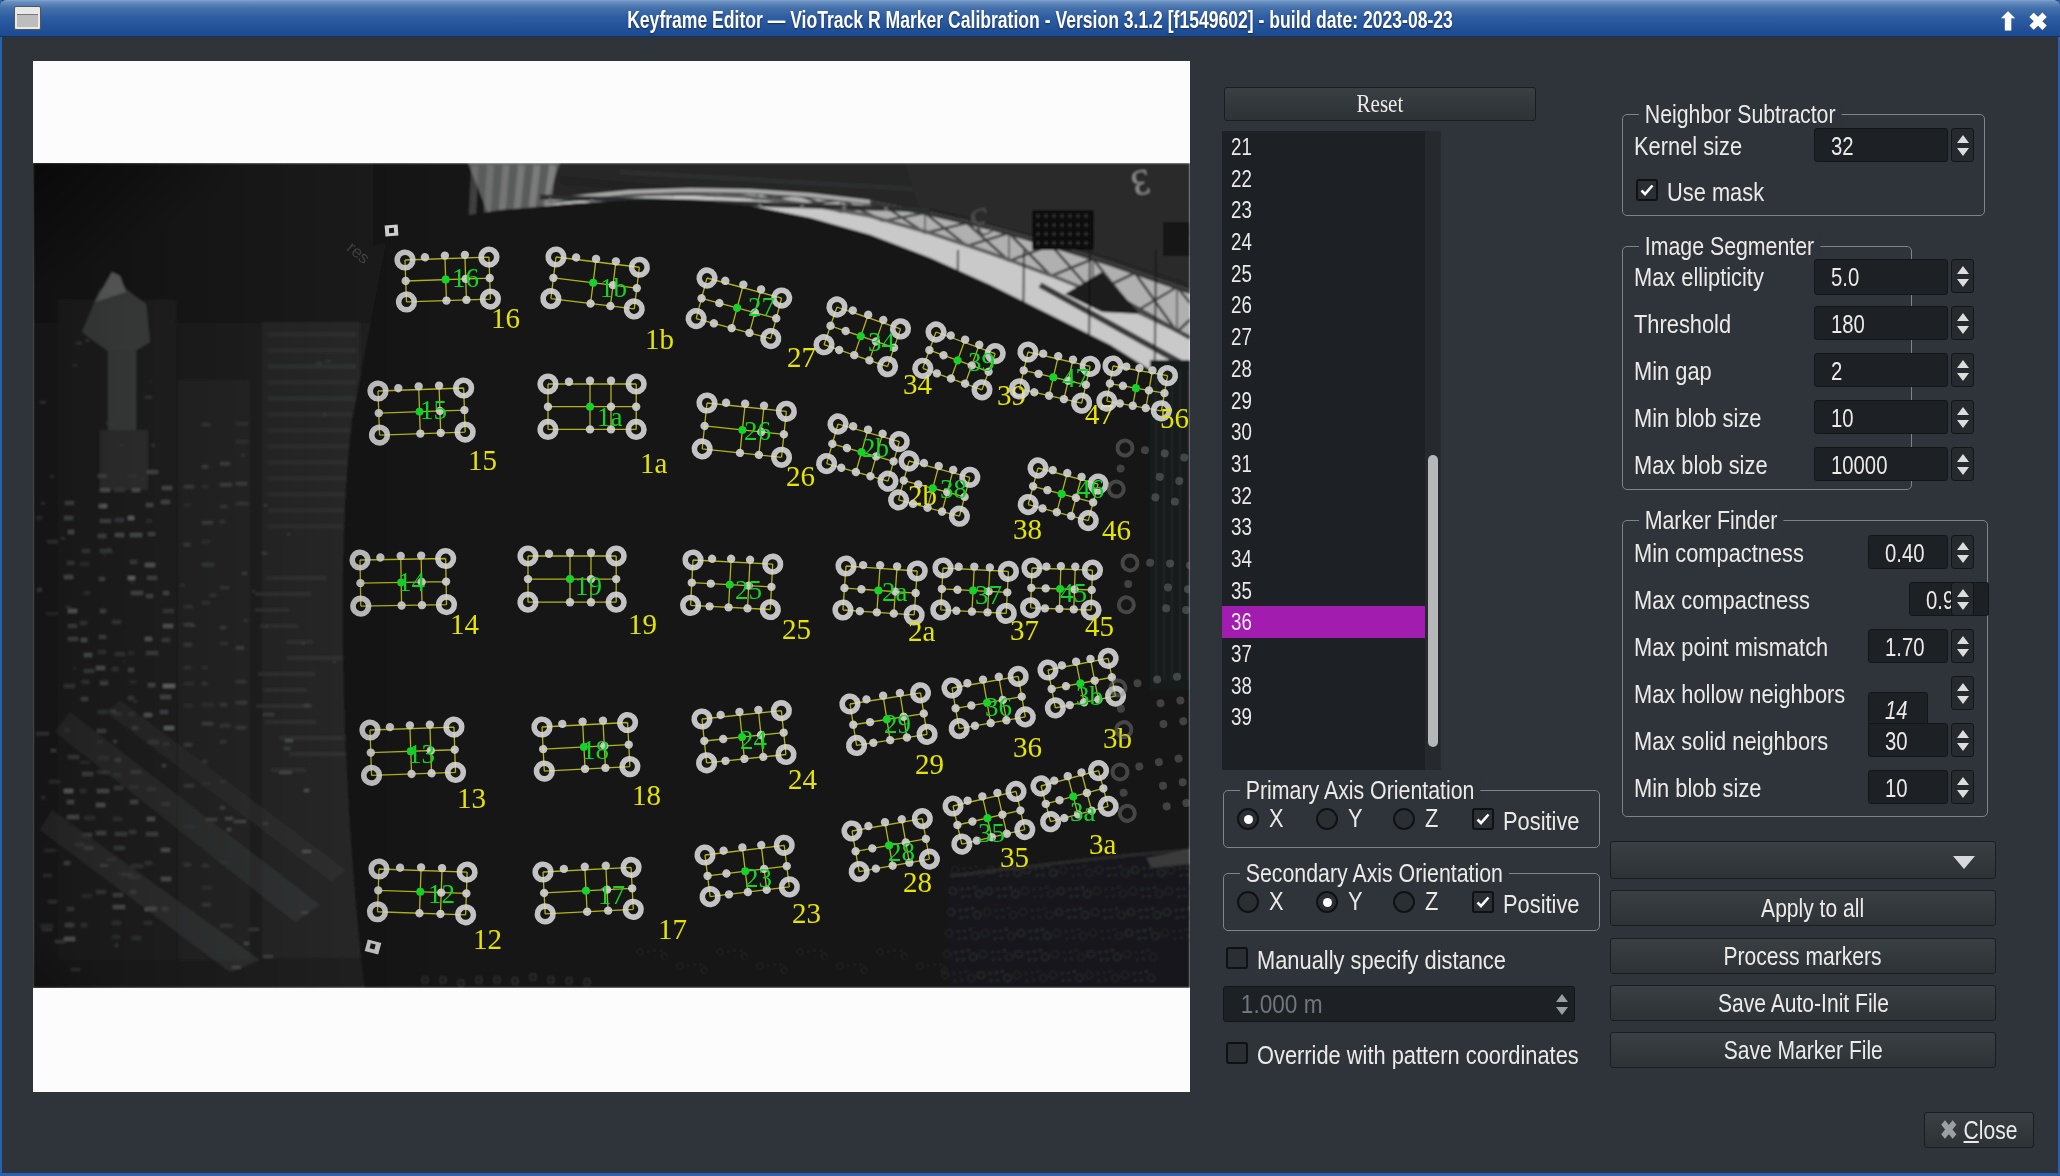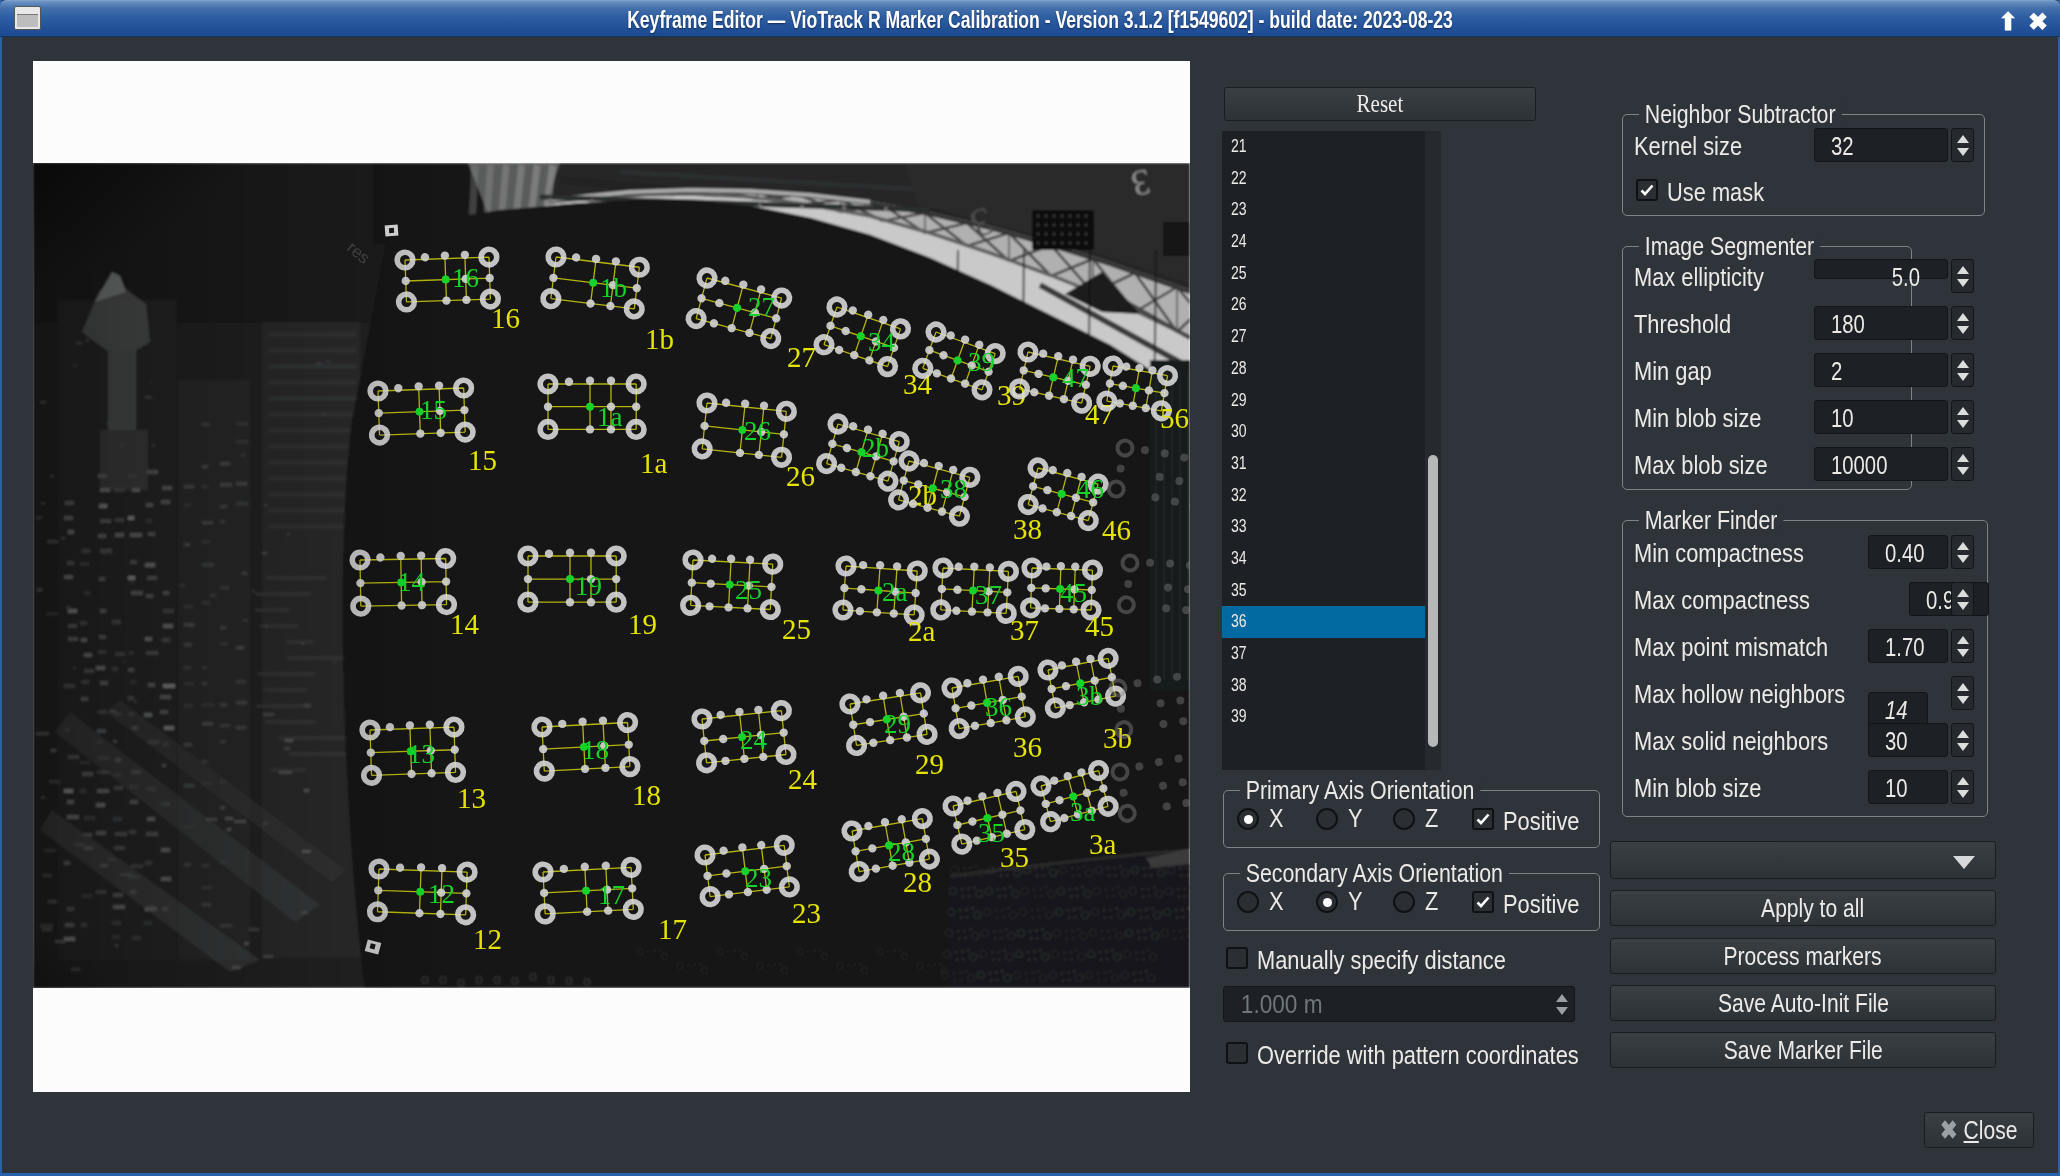--- a/index.html
+++ b/index.html
@@ -10,22 +10,22 @@
  border-bottom:1px solid #16335f;}
 .title {position:absolute;width:100%;left:10px;text-align:center;top:6px;font-weight:bold;font-size:24px;color:#fff;
  text-shadow:0 1px 2px rgba(0,0,20,.5);}
 .wicon {position:absolute;left:14px;top:6px;width:27px;height:24px;background:#e8e8e8;border:1px solid #555;border-radius:2px;}
 .wicon::after {content:"";position:absolute;left:2px;top:7px;right:2px;bottom:2px;background:#bdbdbd;border-top:1px solid #777;}
 .tbtn {position:absolute;top:8px;color:#fff;font-weight:bold;font-size:24px;}
 .viewport {position:absolute;left:33px;top:61px;width:1157px;height:1031px;background:#fdfdfd;}
 .btn {position:absolute;background:linear-gradient(#3a3f44,#2d3237);border:1px solid #1a1d20;border-radius:3px;
  text-align:center;color:#ecebe9;}
 .list {position:absolute;left:1222px;top:131px;width:219px;height:639px;background:#1d2024;}
-.li {height:31.7px;padding-left:9px;line-height:31.7px;font-size:18px;}
-.li.sel {background:#0369a1;}
+.li {height:31.7px;padding-left:9px;line-height:31.7px;font-size:24px;}
+.li.sel {background:#a21caf;}
 .sbgroove {position:absolute;left:1425px;top:131px;width:16px;height:639px;background:#26292d;}
 .sbthumb {position:absolute;left:1428px;top:455px;width:10px;height:292px;background:#b5b7b9;border-radius:5px;}
 .group {position:absolute;border:1px solid #7e8387;border-radius:5px;}
 .gtitle {position:absolute;top:-16px;left:16px;background:#2f343a;padding:0 7px;font-size:26px;white-space:nowrap;transform:scaleX(0.82);transform-origin:0 50%;}
 .lbl {position:absolute;font-size:26px;white-space:nowrap;transform:scaleX(0.84);transform-origin:0 50%;}
 .field {position:absolute;background:#1d2024;border:1px solid #131619;border-radius:3px;}
 .field span {display:block;padding:1px 0 0 9px;font-size:26px;line-height:31px;}
 .field.dis span {color:#6f767c;}
 .spinbtn {position:absolute;width:23px;background:#26292d;border:1px solid #131619;border-radius:3px;
  display:flex;flex-direction:column;justify-content:center;align-items:center;gap:5px;}
@@ -1710,21 +1710,21 @@
     <svg width="16" height="16" viewBox="0 0 16 16">
       <path d="M2.5 8.5 L6 12 L13.5 3.5" stroke="#fcfcfc" stroke-width="2.6" fill="none"></path>
     </svg>
   </div>
 <div class="lbl" style="left:1667px;top:177px;">Use mask</div>
 
 <div class="group" style="left:1622px;top:246px;width:290px;height:244px;">
  <div class="gtitle">Image Segmenter</div>
   </div>
 <div class="lbl" style="left:1634px;top:262px;">Max ellipticity</div>
-<div class="field" style="left:1814px;top:259px;width:134px;height:20px;text-align:right;">
+<div class="field" style="left:1814px;top:259px;width:134px;height:36px;">
     <span>
       <span class="cB">5.0</span>
     </span>
   </div>
 <div class="spinbtn" style="left:1951px;top:259px;height:34px;">
 <div class="arr up"></div>
     <div class="arr dn"></div>
   </div>
 <div class="lbl" style="left:1634px;top:309px;">Threshold</div>
 <div class="field" style="left:1814px;top:306px;width:134px;height:34px;">

